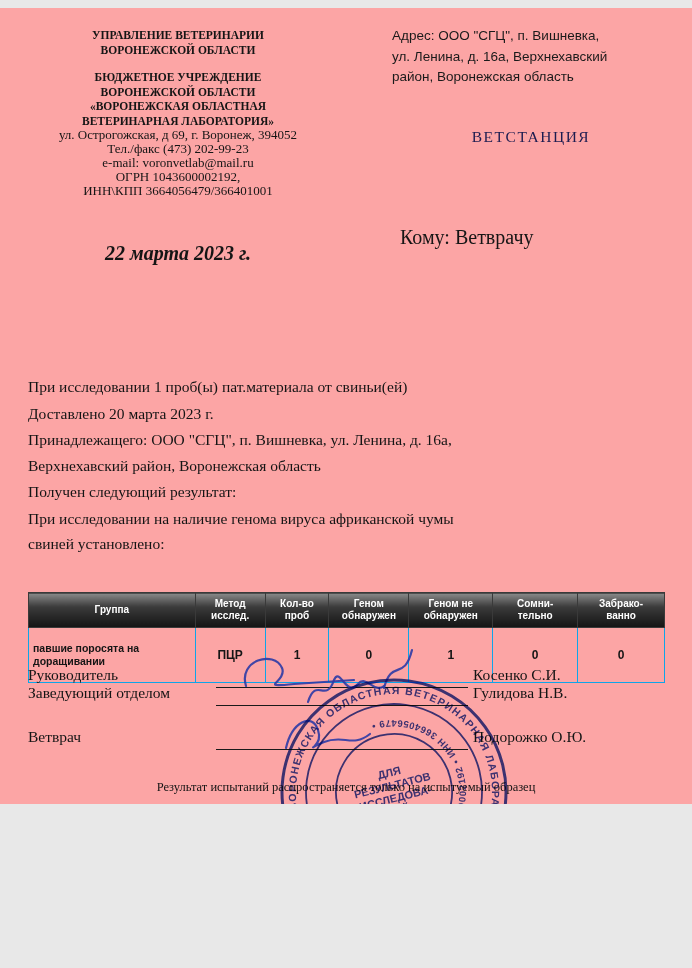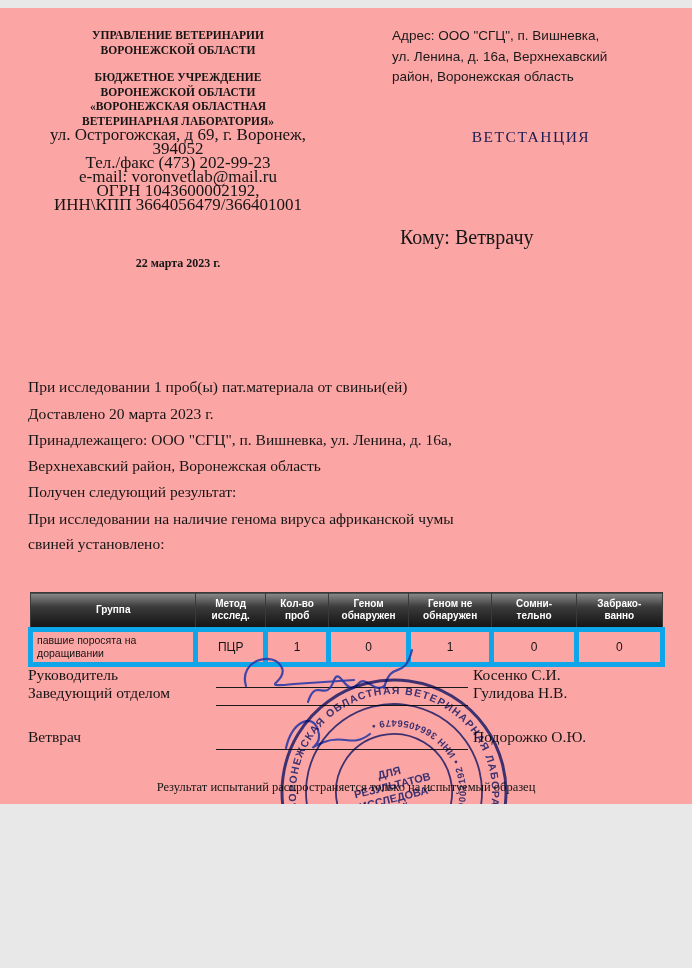--- a/index.html
+++ b/index.html
@@ -8,22 +8,22 @@
   .page {
     position:relative; width:692px; height:796px; background:#fca5a5;
     margin:8px auto; overflow:hidden;
   }
   [data-bind] { white-space: pre-line; }
 
   
   .left-col { position:absolute; left:28px; top:20px; width:300px; text-align:center; }
   .dept { font-weight:bold; font-size:11.5px; line-height:14.5px; }
   .org  { margin-top:13px; font-weight:bold; font-size:11.5px; line-height:14.5px; }
-  .contacts { font-size:17px; line-height:14px; }
-  .doc-date { margin-top:44px; font-weight:bold; font-size:12px; }
+  .contacts { font-size:13px; line-height:14px; }
+  .doc-date { margin-top:44px; font-weight:bold; font-size:20px;font-style:italic; }
 
   
   .right-col { position:absolute; left:392px; top:18px; width:278px; }
   .address { font-family:"Liberation Sans", sans-serif; font-size:13.5px; line-height:20.5px; color:#1a1a1a; }
   .vetstation { margin-top:40px; text-align:center; font-weight:normal; font-size:15.5px;
                 letter-spacing:1.5px; color:#1c1c50; }
   .recipient { margin-top:80px; margin-left:8px; font-size:20px; }
 
   .title { position:absolute; top:293px; left:0; width:100%; text-align:center;
            font-weight:bold; font-size:17px; line-height:25px; }
@@ -34,22 +34,22 @@
 
   
   table.results { position:absolute; left:28px; top:584px; width:637px;
                   border-collapse:collapse; font-family:"Liberation Sans", sans-serif;border-radius:19px; }
   table.results th {
     background:linear-gradient(180deg,#8a8a8a 0%, #3a3a3a 40%, #141414 100%);
     color:#fff; font-size:10px; font-weight:bold; line-height:12px;
     padding:5px 2px; border:1px solid #3a3a3a; text-align:center;
   }
   table.results td {
-    border:5px solid #0ea5e9; text-align:center; font-size:12px; font-weight:normal;
-    padding:2px 4px; line-height:13px;
+    border:1px solid #0ea5e9; text-align:center; font-size:12px; font-weight:bold;
+    padding:14px 4px; line-height:13px;
   }
   table.results td.group { text-align:left; font-size:10.5px; padding-left:4px; }
 
   
   .sig-row { position:absolute; left:28px; width:637px; height:42px; font-size:15.5px; }
   .sig-row .role { position:absolute; left:0; top:4px; }
   .sig-row .line { position:absolute; left:188px; top:3px; width:252px; height:23px;
                    border-bottom:1.6px solid #1a1a1a; }
   .sig-row .name { position:absolute; left:445px; top:4px; }
   .sig-svg { position:absolute; left:188px; top:-20px; width:252px; height:52px; pointer-events:none; }

